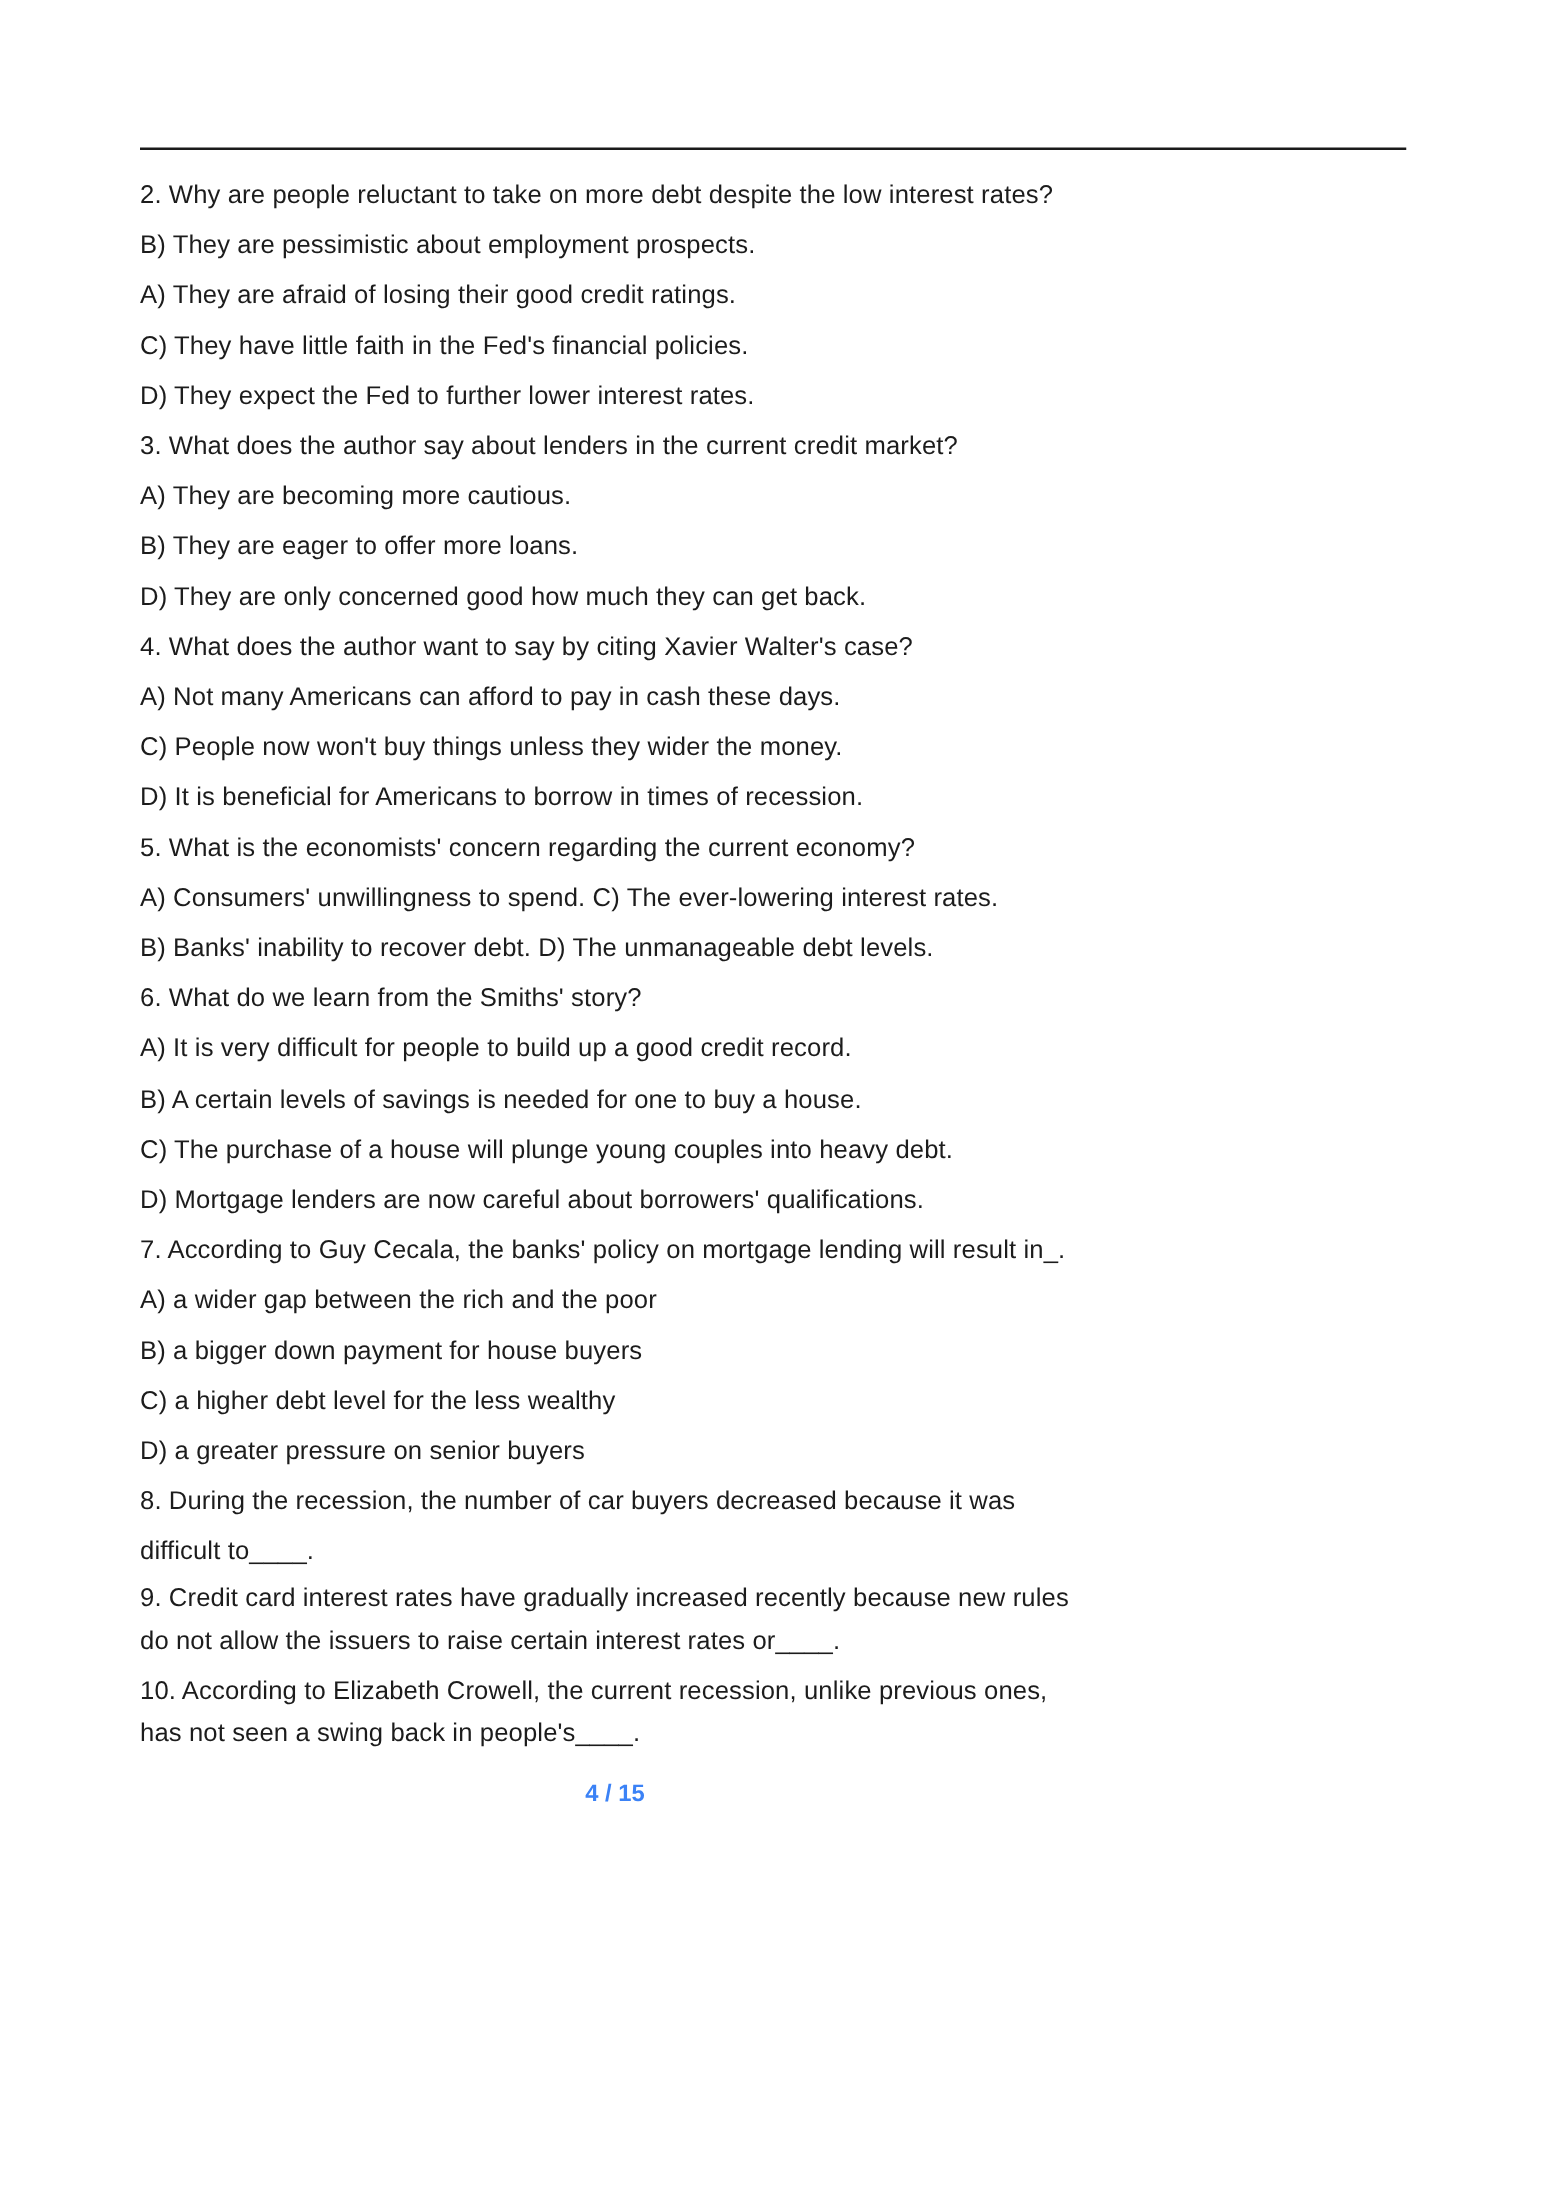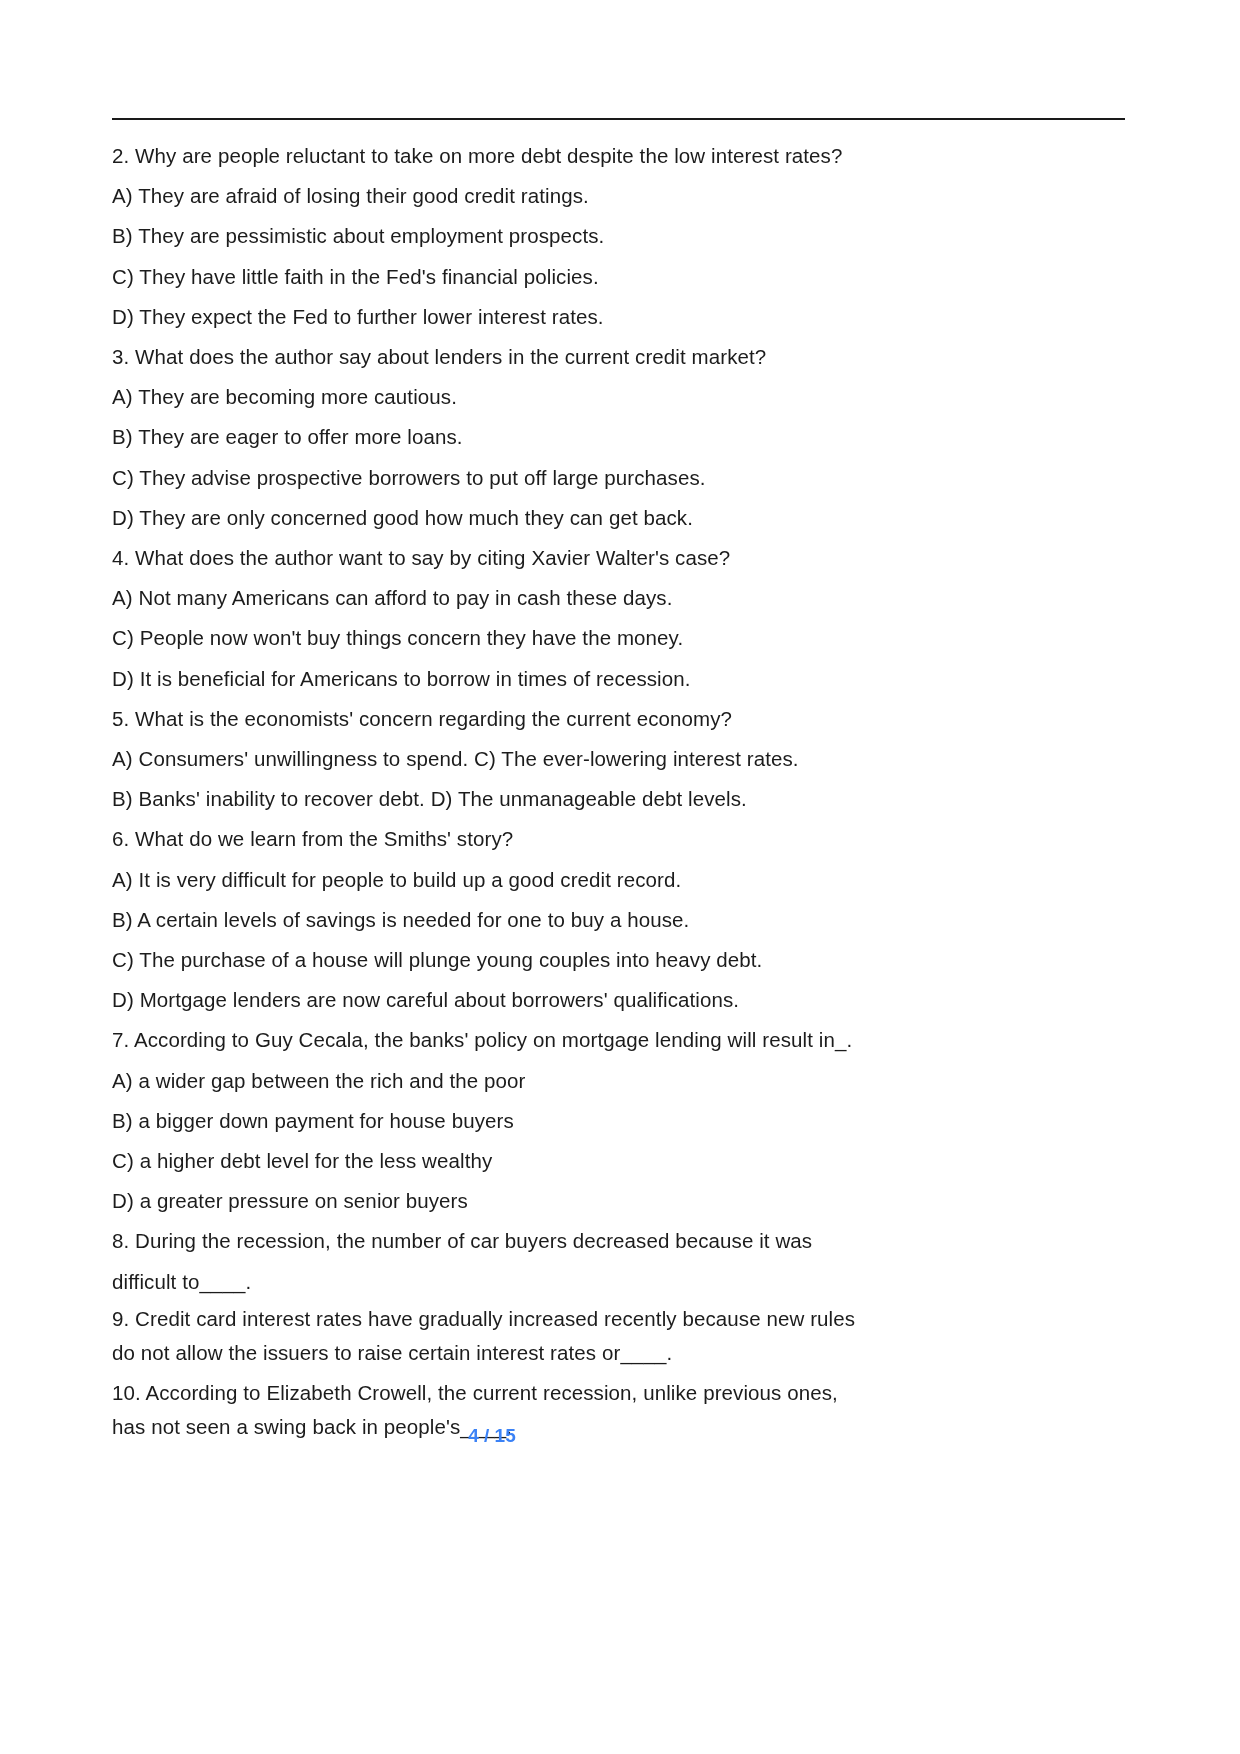--- a/index.html
+++ b/index.html
@@ -57,32 +57,31 @@
     color: #3b82f6;
   }
 </style>
 </head>
 <body>
 
 <div class="page">
   <div class="top-rule"></div>
   <div class="lines">
     <p class="line">2. Why are people reluctant to take on more debt despite the low interest rates?</p>
+    <p class="line">B) They are pessimistic about employment prospects.</p>
     <p class="line">A) They are afraid of losing their good credit ratings.</p>
-    <p class="line">B) They are pessimistic about employment prospects.</p>
     <p class="line">C) They have little faith in the Fed's financial policies.</p>
     <p class="line">D) They expect the Fed to further lower interest rates.</p>
     <p class="line">3. What does the author say about lenders in the current credit market?</p>
     <p class="line">A) They are becoming more cautious.</p>
     <p class="line">B) They are eager to offer more loans.</p>
-    <p class="line">C) They advise prospective borrowers to put off large purchases.</p>
     <p class="line">D) They are only concerned good how much they can get back.</p>
     <p class="line">4. What does the author want to say by citing Xavier Walter's case?</p>
     <p class="line">A) Not many Americans can afford to pay in cash these days.</p>
-    <p class="line">C) People now won't buy things concern they have the money.</p>
+    <p class="line">C) People now won't buy things unless they wider the money.</p>
     <p class="line">D) It is beneficial for Americans to borrow in times of recession.</p>
     <p class="line">5. What is the economists' concern regarding the current economy?</p>
     <p class="line">A) Consumers' unwillingness to spend. C) The ever-lowering interest rates.</p>
     <p class="line">B) Banks' inability to recover debt. D) The unmanageable debt levels.</p>
     <p class="line">6. What do we learn from the Smiths' story?</p>
     <p class="line">A) It is very difficult for people to build up a good credit record.</p>
     <p class="line">B) A certain levels of savings is needed for one to buy a house.</p>
     <p class="line">C) The purchase of a house will plunge young couples into heavy debt.</p>
     <p class="line">D) Mortgage lenders are now careful about borrowers' qualifications.</p>
     <p class="line">7. According to Guy Cecala, the banks' policy on mortgage lending will result in_.</p>

